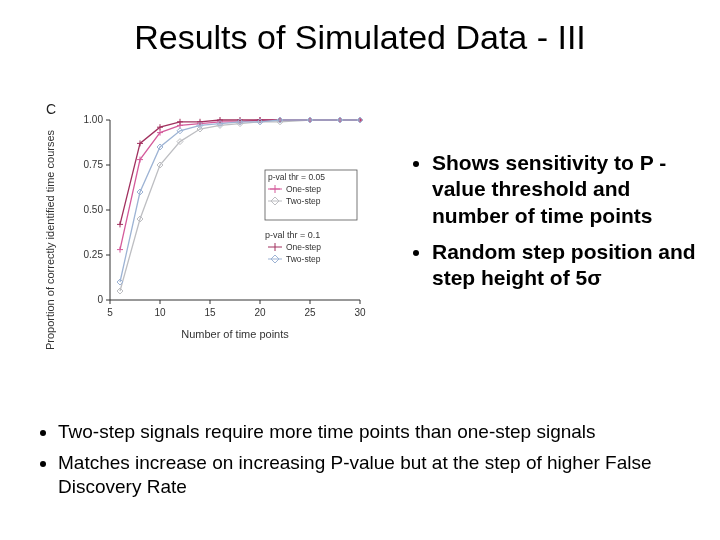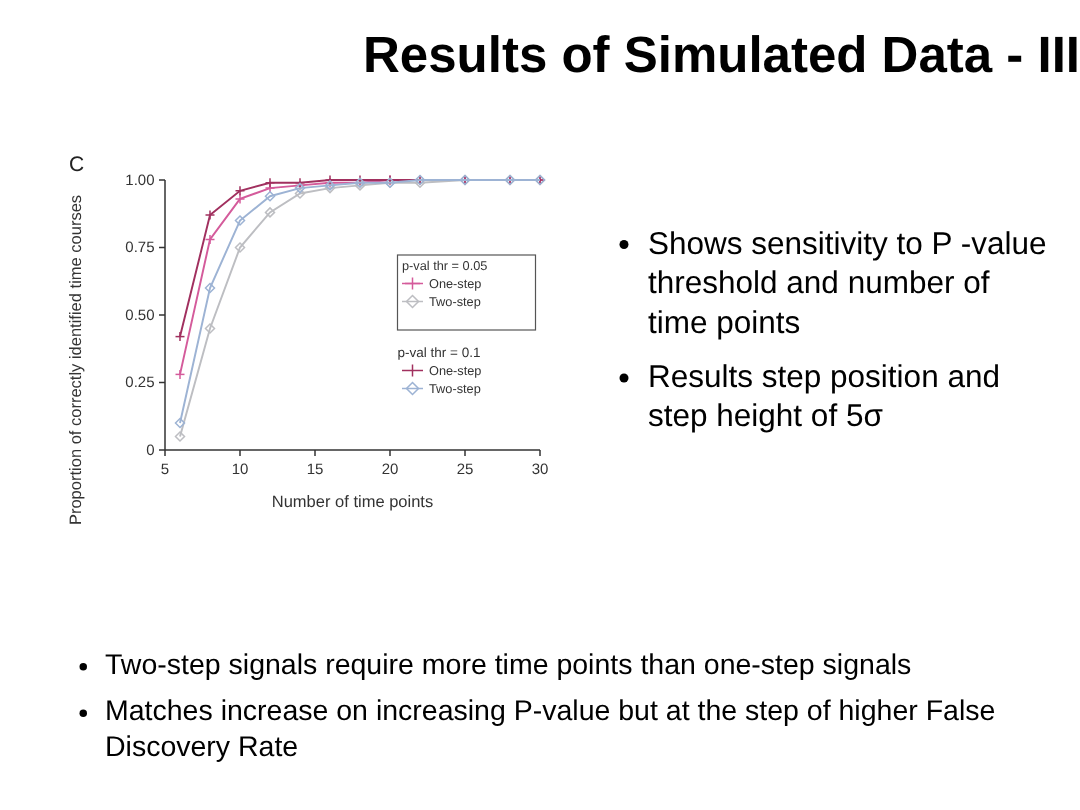--- a/index.html
+++ b/index.html
@@ -3,36 +3,36 @@
 <meta charset="utf-8">
 <style>
   html, body { margin:0; padding:0; }
   body {
     width:720px; height:540px;
     font-family:Arial, Helvetica, sans-serif;
     background:#fff; color:#000; position:relative;
   }
   .title {
     position:absolute; left:0; right:0; top:18px;
-    text-align:right; font-size:34px; font-weight:700;
+    text-align:center; font-size:34px; font-weight:400;
   }
   .chart {
     position:absolute; left:40px; top:100px; width:340px; height:255px;
   }
   .right-bullets {
     position:absolute; left:410px; top:150px; width:290px;
-    font-size:21px; line-height:1.25;
+    font-size:21px; line-height:1.25;font-weight:bold;
   }
   .right-bullets ul { list-style:disc; padding-left:22px; margin:0; }
   .right-bullets li { margin-bottom:10px; }
   .bottom-bullets {
     position:absolute; left:36px; top:420px; width:650px;
     font-size:19px; line-height:1.3;
   }
-  .bottom-bullets ul { list-style:disc; padding-left:22px; margin:12px; }
+  .bottom-bullets ul { list-style:disc; padding-left:22px; margin:0; }
   .bottom-bullets li { margin-bottom:6px; }
 
   
 </style>
 </head>
 <body>
 
 <div class="title">Results of Simulated Data - III</div>
 
 <svg class="chart" viewBox="0 0 340 255">
@@ -177,21 +177,21 @@
     <text x="246" y="150" font-size="8.5" fill="#333">One-step</text>
     <path d="M235 155 L239 159 L235 163 L231 159 Z" fill="none" stroke="#9db3d4"></path>
     <line x1="228" y1="159" x2="242" y2="159" stroke="#9db3d4"></line>
     <text x="246" y="162" font-size="8.5" fill="#333">Two-step</text>
   </g>
 </svg>
 
 <div class="right-bullets">
   <ul>
     <li>Shows sensitivity to P -value threshold and number of time points</li>
-    <li>Results step position and step height of 5σ</li>
+    <li>Random step position and step height of 5σ</li>
   </ul>
 </div>
 
 <div class="bottom-bullets">
   <ul>
     <li>Two-step signals require more time points than one-step signals</li>
     <li>Matches increase on increasing P-value but at the step of higher False Discovery Rate</li>
   </ul>
 </div>
 

